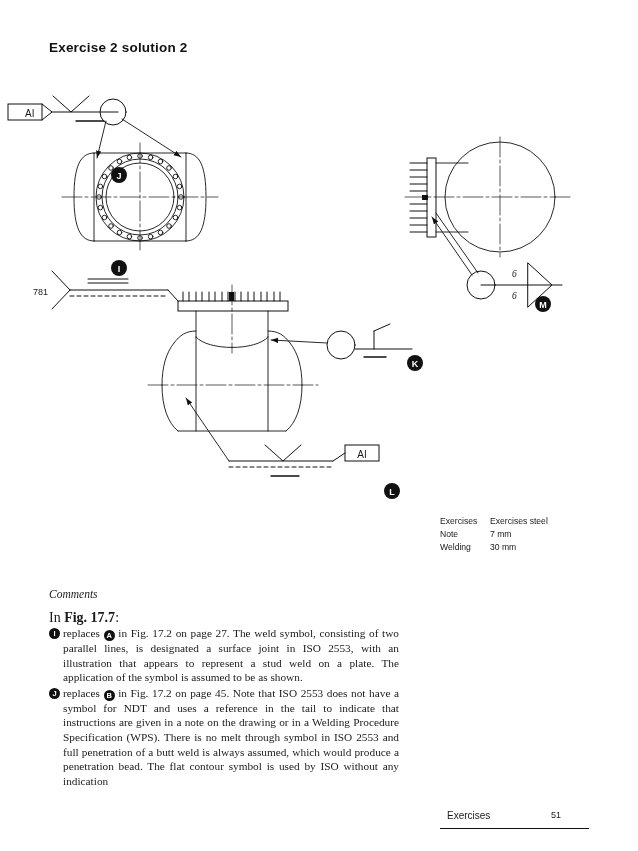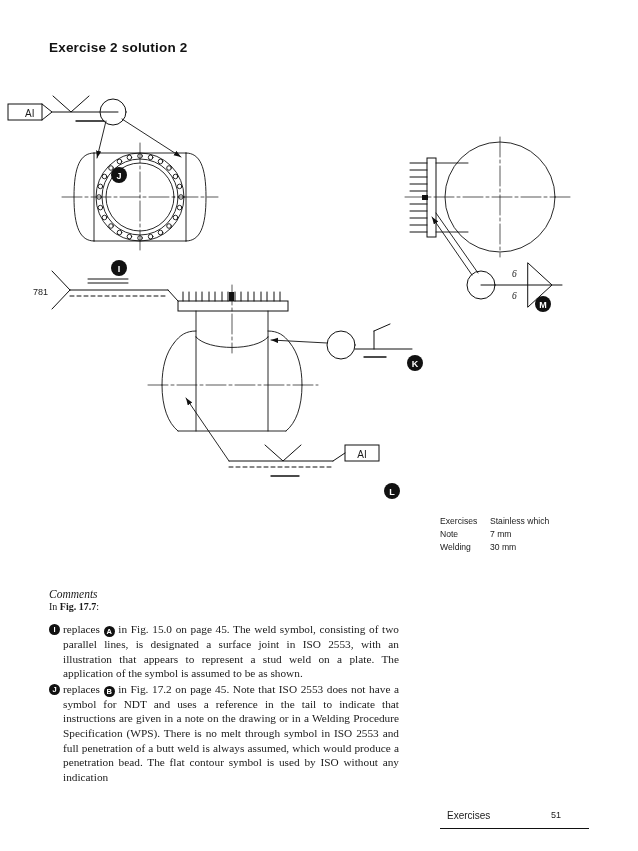--- a/index.html
+++ b/index.html
@@ -78,25 +78,24 @@
   
   .comments {
     position: absolute;
     left: 49px;
     top: 588px;
     width: 350px;
   }
   .comments-title {
     font-style: italic;
     font-size: 11.5px;
-    margin-bottom: 1px;
+    margin-bottom: 10px;
   }
   .comments-sub {
-    font-size: 10px;
-    margin-bottom: 10px;
+    font-size: 14px;
   }
   .comments-sub b { font-weight: bold; }
 
   .comment-item {
     position: relative;
     padding-left: 14px;
     font-size: 11.3px;
     line-height: 14.6px;
     text-align: justify;
     margin-bottom: 1px;
@@ -364,21 +363,21 @@
       <text x="25" y="32" font-family="Liberation Sans, sans-serif" font-size="10" fill="#1a1a1a">AI</text>
       <text x="362" y="373" font-family="Liberation Sans, sans-serif" font-size="10" fill="#1a1a1a" text-anchor="middle">AI</text>
       <text x="33" y="210" font-family="Liberation Sans, sans-serif" font-size="9" fill="#1a1a1a">781</text>
       <text x="512" y="192" font-family="Liberation Serif, serif" font-size="9.5" fill="#1a1a1a" font-style="italic">6</text>
       <text x="512" y="214" font-family="Liberation Serif, serif" font-size="9.5" fill="#1a1a1a" font-style="italic">6</text>
     </svg>
 
     <div class="spec-block">
       <div class="spec-row">
         <span class="spec-key">Exercises</span>
-        <span class="spec-val">Stainless which</span>
+        <span class="spec-val">Exercises steel</span>
       </div>
       <div class="spec-row">
         <span class="spec-key">Note</span>
         <span class="spec-val">7 mm</span>
       </div>
       <div class="spec-row">
         <span class="spec-key">Welding</span>
         <span class="spec-val">30 mm</span>
       </div>
     </div>
@@ -387,21 +386,21 @@
 
   <div class="comments">
     <div class="comments-title">Comments</div>
     <div class="comments-sub">
       <span>In </span><b>Fig. 17.7</b><span>:</span>
     </div>
 
     <div class="comment-item">
       <span class="lead-marker cmark">I</span><span>replaces</span>
       <span class="cmark">A</span>
-      <span>in Fig. 15.0 on page 45. The weld symbol, consisting of two parallel lines, is designated a surface joint in ISO 2553, with an illustration that appears to represent a stud weld on a plate. The application of the symbol is assumed to be as shown.</span>
+      <span>in Fig. 17.2 on page 27. The weld symbol, consisting of two parallel lines, is designated a surface joint in ISO 2553, with an illustration that appears to represent a stud weld on a plate. The application of the symbol is assumed to be as shown.</span>
     </div>
 
     <div class="comment-item">
       <span class="lead-marker cmark">J</span><span>replaces</span>
       <span class="cmark">B</span>
       <span>in Fig. 17.2 on page 45. Note that ISO 2553 does not have a symbol for NDT and uses a reference in the tail to indicate that instructions are given in a note on the drawing or in a Welding Procedure Specification (WPS). There is no melt through symbol in ISO 2553 and full penetration of a butt weld is always assumed, which would produce a penetration bead. The flat contour symbol is used by ISO without any indication</span>
     </div>
   </div>
 
   <div class="footer-rule"></div>

